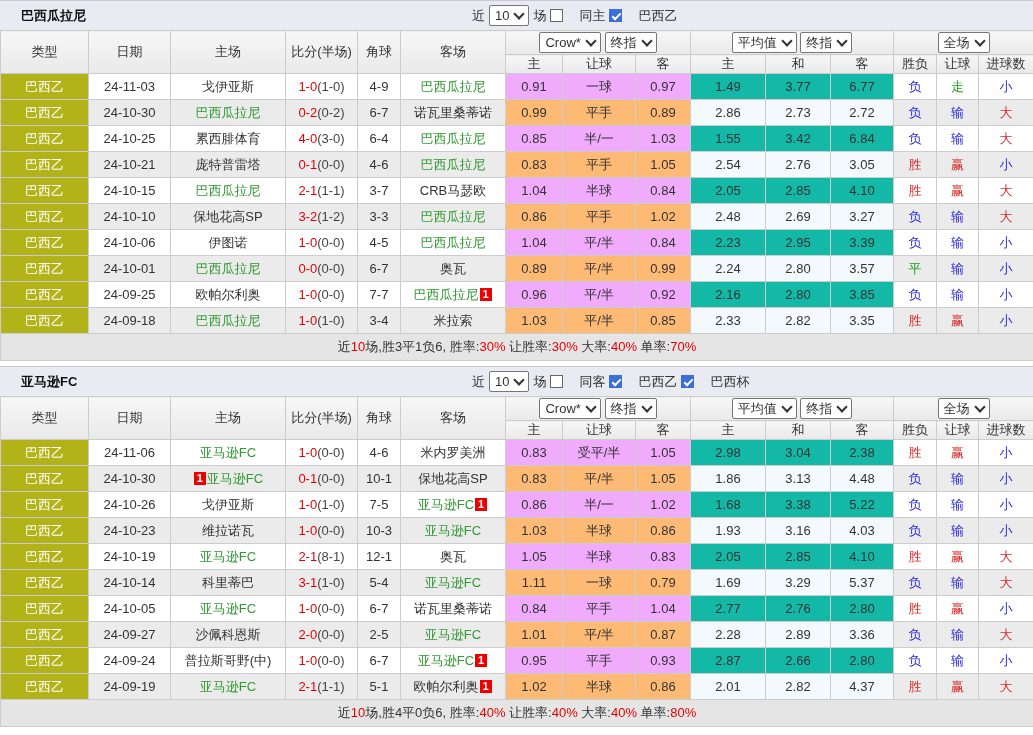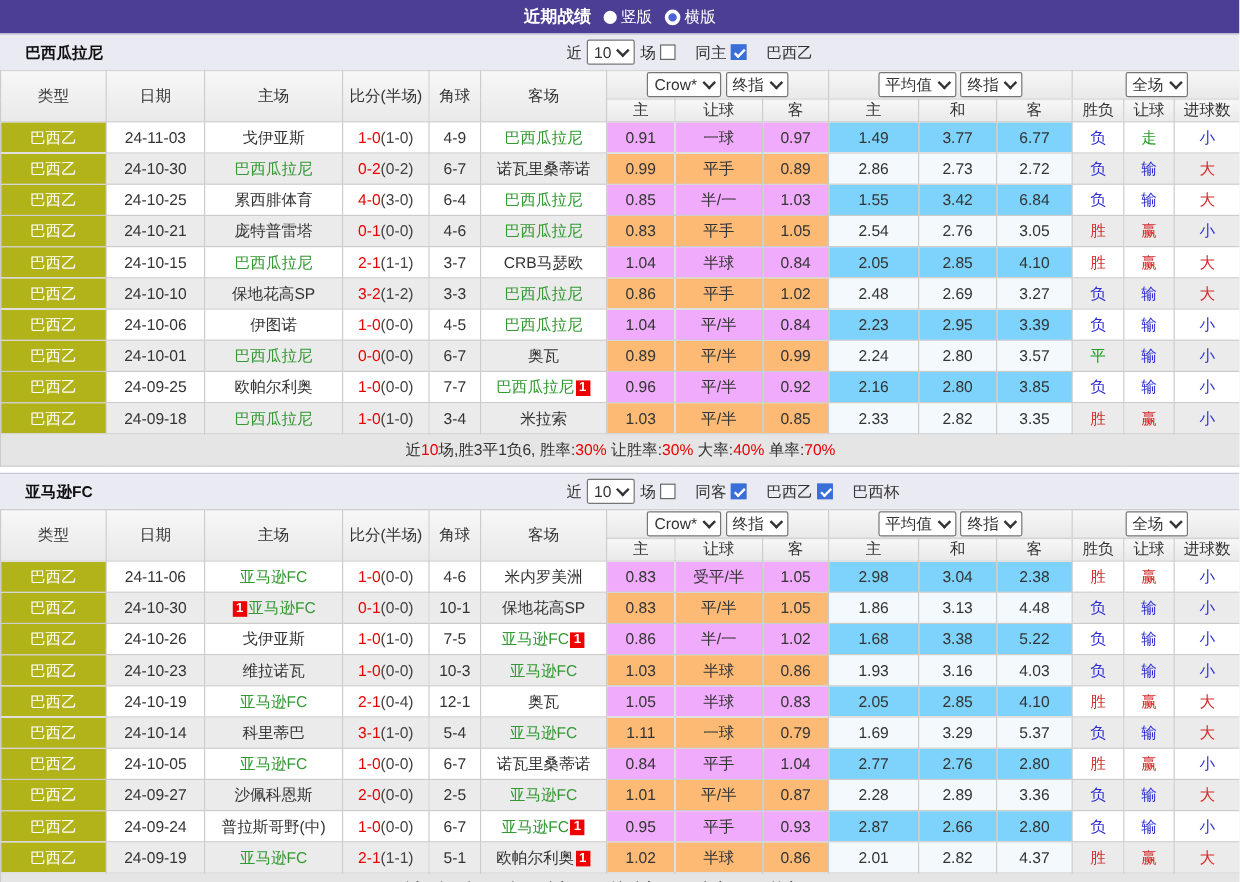--- a/index.html
+++ b/index.html
@@ -43,49 +43,38 @@
   table.stats thead th{background:linear-gradient(#f7f7f7,#e9e9e9);font-weight:normal;color:#333;}
   tr.h1 th{height:23px;}
   tr.h2 th{height:16px;}
   tr.h1 th.grp{border-bottom:none;}
   table.stats tbody td{height:25px;}
   td.type{background:#b2b318 !important;color:#fff;}
   tr.odd td{background:#fff;}
   tr.even td{background:#ebebeb;}
   tr.odd td.crow{background:#f0abfc;}
   tr.even td.crow{background:#fdba74;}
-  tr.odd td.avg{background:#7dd3fc;margin-left:40px;}
+  tr.odd td.avg{background:#14b8a6;margin-left:40px;}
   tr.even td.avg{background:#f3f9fc;}
   .ft{color:#e60000;}
   .ht{color:#444;}
   .team.green{color:#339933;}
   .badge{display:inline-block;background:#ee0000;color:#fff;width:12px;height:13px;line-height:13px;
          font-size:11px;font-weight:bold;margin:0 1px;vertical-align:1px;}
   .t-red{color:#d62b2b;}
   .t-blue{color:#2b2bd6;}
   .t-green{color:#1e9e1e;}
   td.summary{height:26px;background:#e5e5e5;border-bottom:1px solid #b5b5b5;}
   td.summary .red{color:#e60000;}
 </style>
 </head>
 <body>
 
 <div class="page">
 
-  <div class="topbar">
-    <span class="topbar-title">近期战绩</span>
-    <label class="radio-wrap">
-      <span class="radio checked"></span>
-      <span>竖版</span>
-    </label>
-    <label class="radio-wrap">
-      <span class="radio unchecked"></span>
-      <span>横版</span>
-    </label>
-  </div>
 
   <div id="sections-host">
   <div class="section">
     <div class="sec-header">
       <span class="team-title">巴西瓜拉尼</span>
       <span class="filter">
         <span>近</span>
         <span class="selbox">
           <span>10</span>
           <i class="chev"></i>
@@ -534,21 +523,21 @@
     <td class="avg">4.03</td>
     <td class="res t-blue">负</td>
     <td class="res t-blue">输</td>
     <td class="res t-blue">小</td>
   </tr>
             <tr class="odd">
     <td class="type">巴西乙</td>
     <td>24-10-19</td>
     <td><span class="team green">亚马逊FC</span></td>
     <td>
-      <span class="ft">2-1</span><span class="ht">(0-4)</span>
+      <span class="ft">2-1</span><span class="ht">(8-1)</span>
     </td>
     <td>12-1</td>
     <td><span class="team">奥瓦</span></td>
     <td class="crow">1.05</td>
     <td class="crow">半球</td>
     <td class="crow">0.83</td>
     <td class="avg">2.05</td>
     <td class="avg">2.85</td>
     <td class="avg">4.10</td>
     <td class="res t-red">胜</td>

